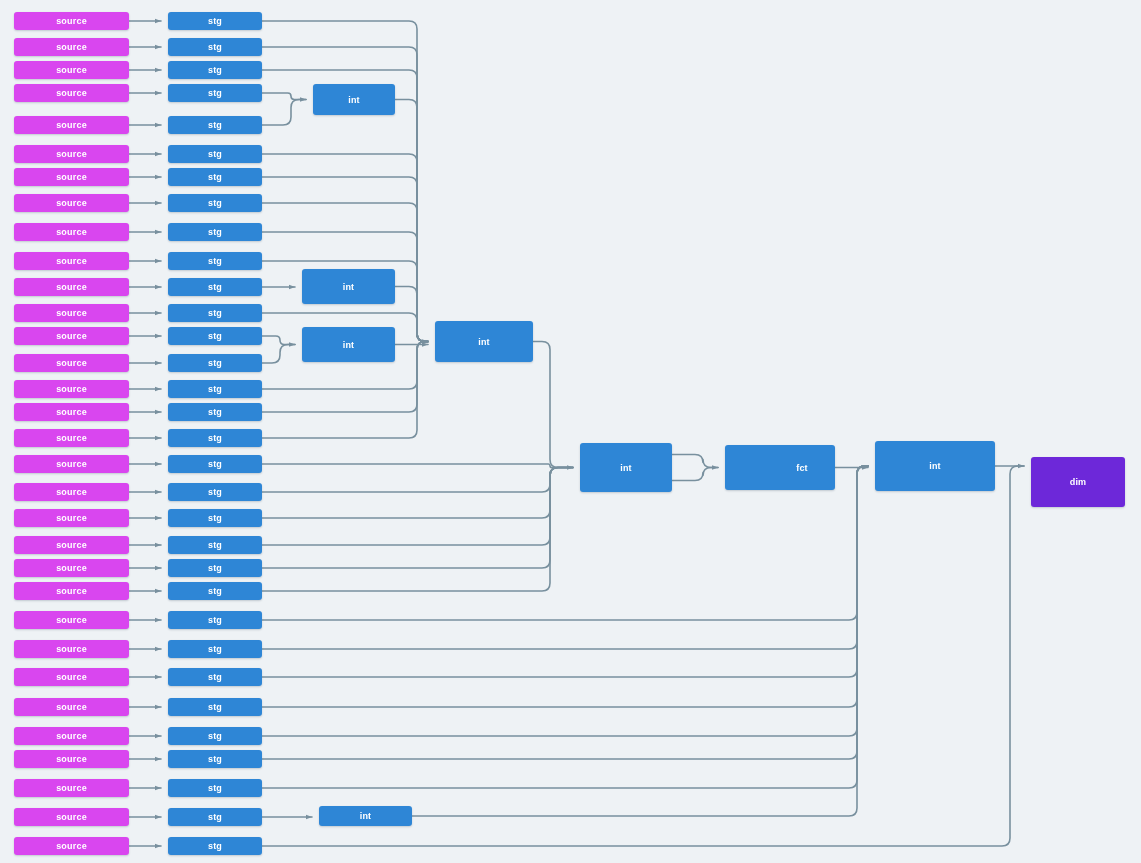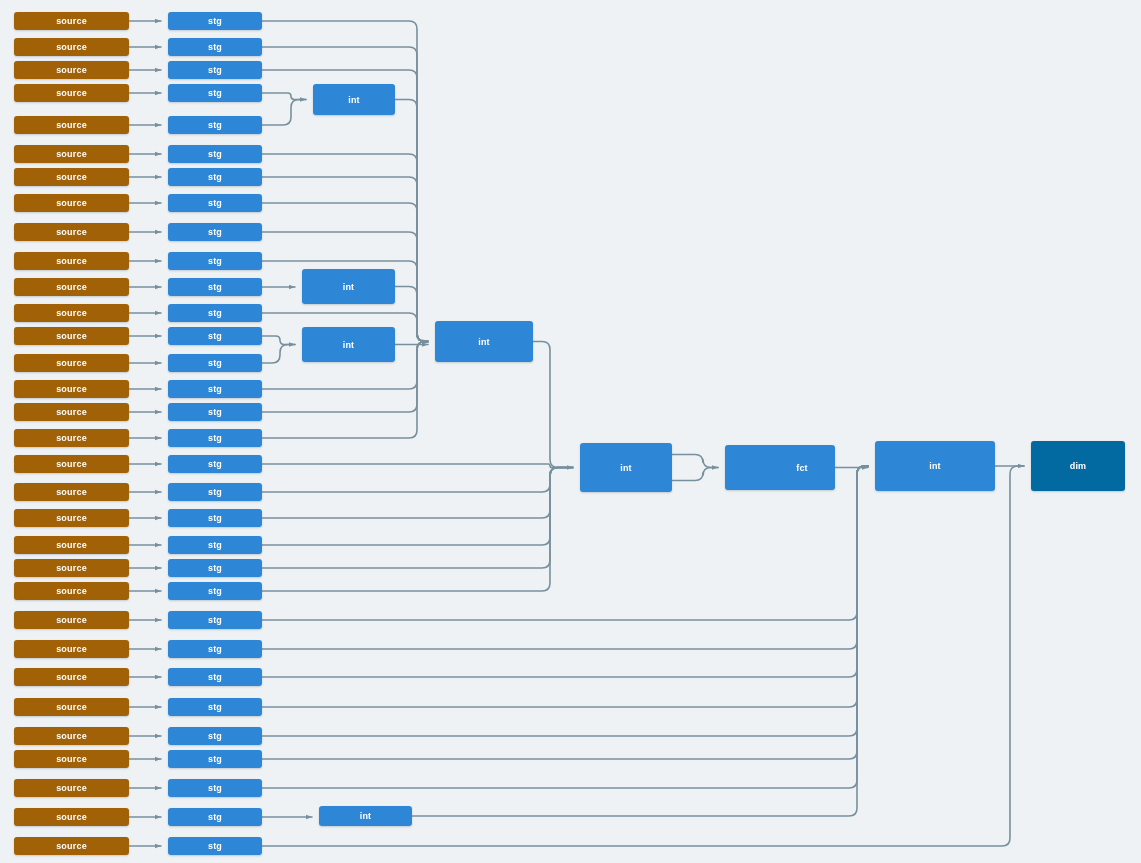--- a/index.html
+++ b/index.html
@@ -15,25 +15,25 @@
     display:flex;align-items:center;justify-content:center;
     color:#ffffff;
     font-size:9px;
     font-weight:bold;
     letter-spacing:.2px;
     border-radius:3px;
     box-shadow:0 1px 2px rgba(40,60,80,.22);
     box-sizing:border-box;
     user-select:none;
   }
-  .node.source{background:#a16207;}
+  .node.source{background:#d946ef;}
   .node.stg{background:#2e86d6;}
   .node.int{background:#2e86d6;}
   .node.fct{background:#2e86d6;padding-left:44px;}
-  .node.dim{background:#0369a1;}
+  .node.dim{background:#6d28d9;margin-top:16px;}
   .node span{pointer-events:none;}
 </style>
 </head>
 <body>
 
 <div id="canvas">
   <svg id="edges" viewBox="0 0 1141 863" xmlns="http://www.w3.org/2000/svg">
     <defs>
       <marker id="ah" markerWidth="7" markerHeight="7" refX="6.2" refY="3" orient="auto" markerUnits="userSpaceOnUse">
         <path d="M0,0.6 L6.4,3 L0,5.4 Z" fill="#78909e"></path>

